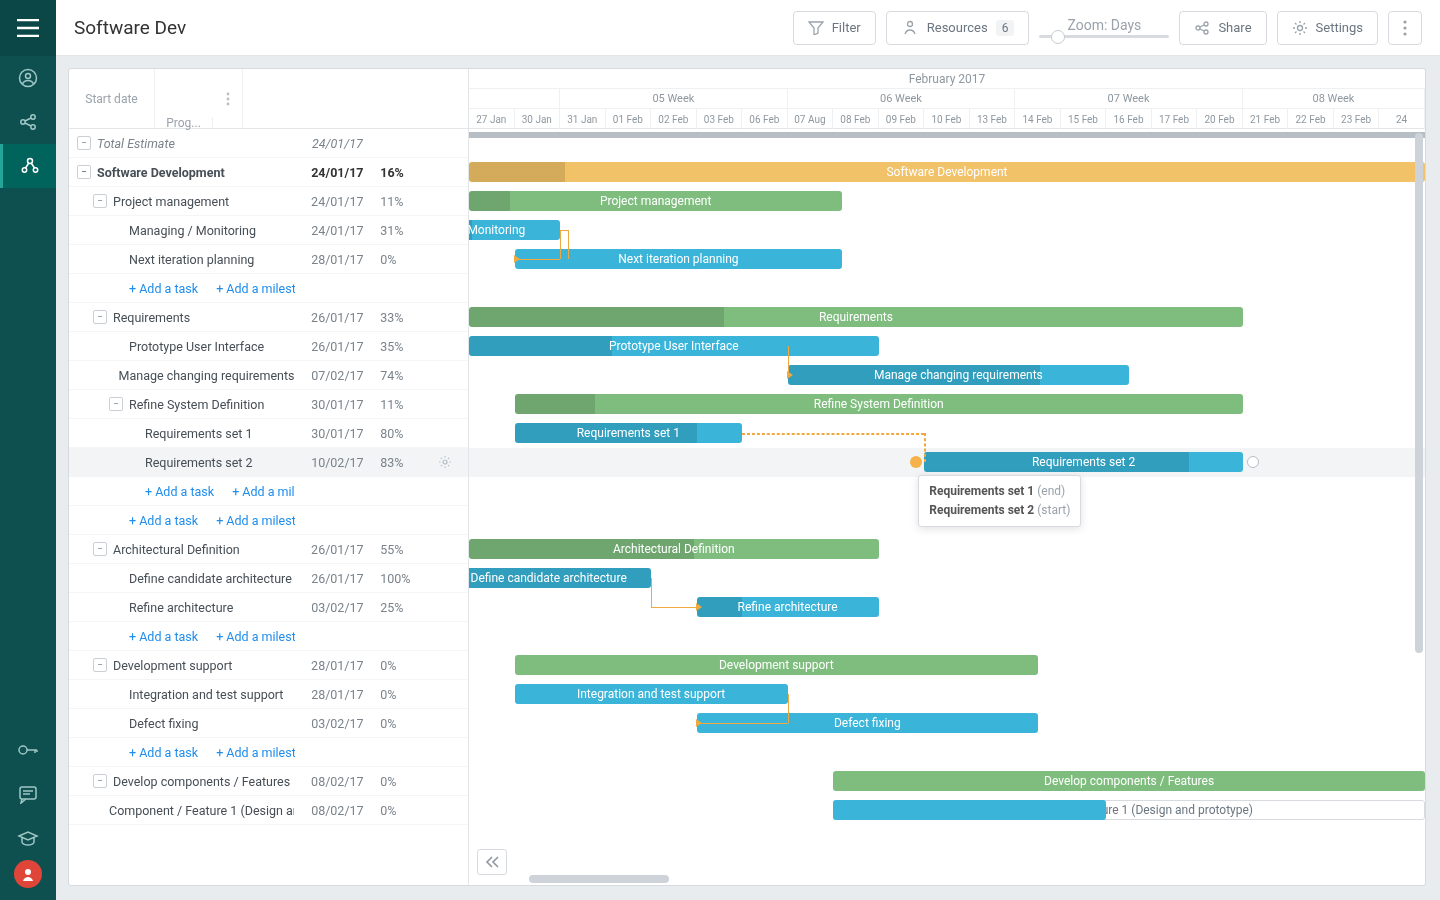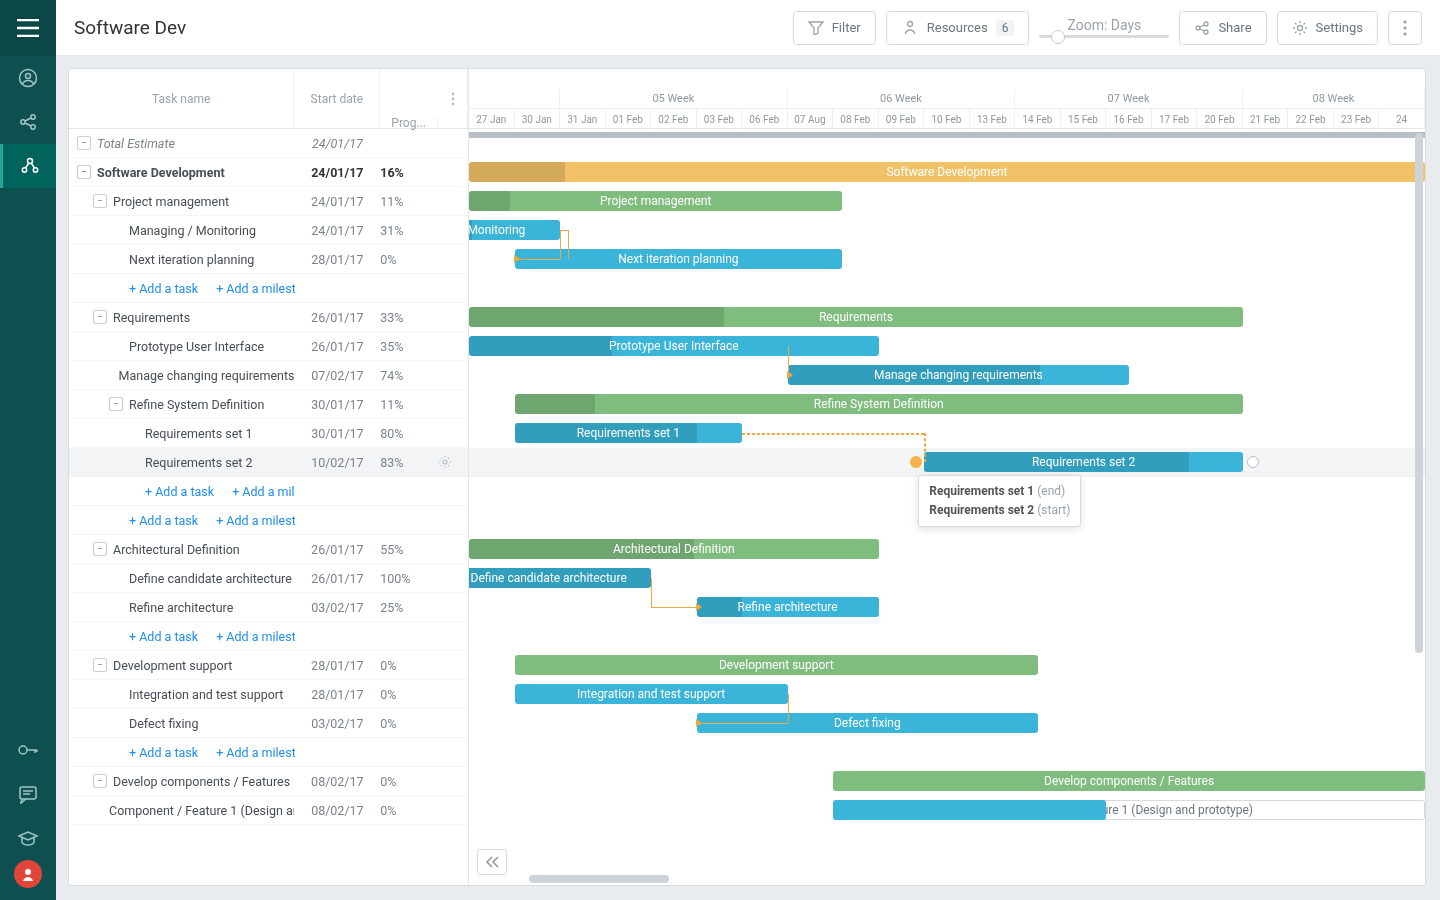--- a/index.html
+++ b/index.html
@@ -181,32 +181,32 @@
             <circle cx="2" cy="14" r="1.6" fill="#9aa3ab"></circle>
           </svg>
       </div>
     </div>
 
     <div class="workspace">
       <div class="board">
 
         <div class="colhdr">
           <div class="left">
-            <div class="cell taskname">Task name</div>
             <div class="cell startdate">Start date</div>
             <div class="cell progress">Prog...</div>
             <div class="cell menu">
               <svg width="4" height="14">
                   <circle cx="2" cy="2" r="1.4" fill="#b7bec5"></circle>
                   <circle cx="2" cy="7" r="1.4" fill="#b7bec5"></circle>
                   <circle cx="2" cy="12" r="1.4" fill="#b7bec5"></circle>
                 </svg>
             </div>
           </div>
           <div class="right" id="timeline-header">
+            <div class="monthlbl">February 2017</div>
             <div class="weeksrow" id="weeksrow">
                 <div style="width: 91.0476px;"></div>
                 <div style="width: 227.619px;">05 Week</div>
                 <div style="width: 227.619px;">06 Week</div>
                 <div style="width: 227.619px;">07 Week</div>
                 <div style="width: 182.095px;">08 Week</div>
               </div>
             <div class="daysrow" id="daysrow">
                 <div style="width: 45.5238px;">27 Jan</div>
                 <div style="width: 45.5238px;">30 Jan</div>

